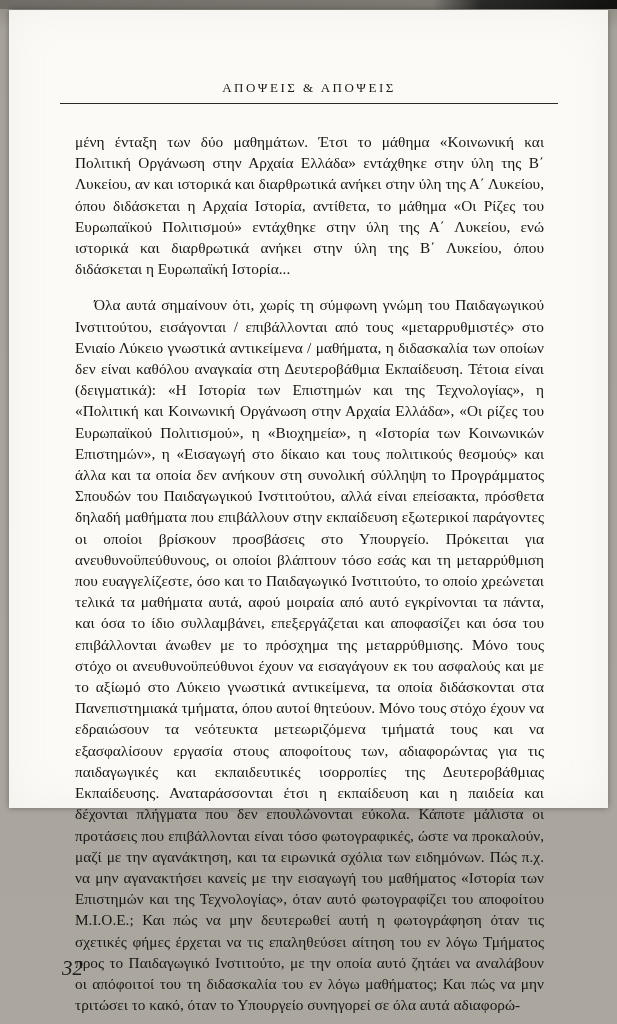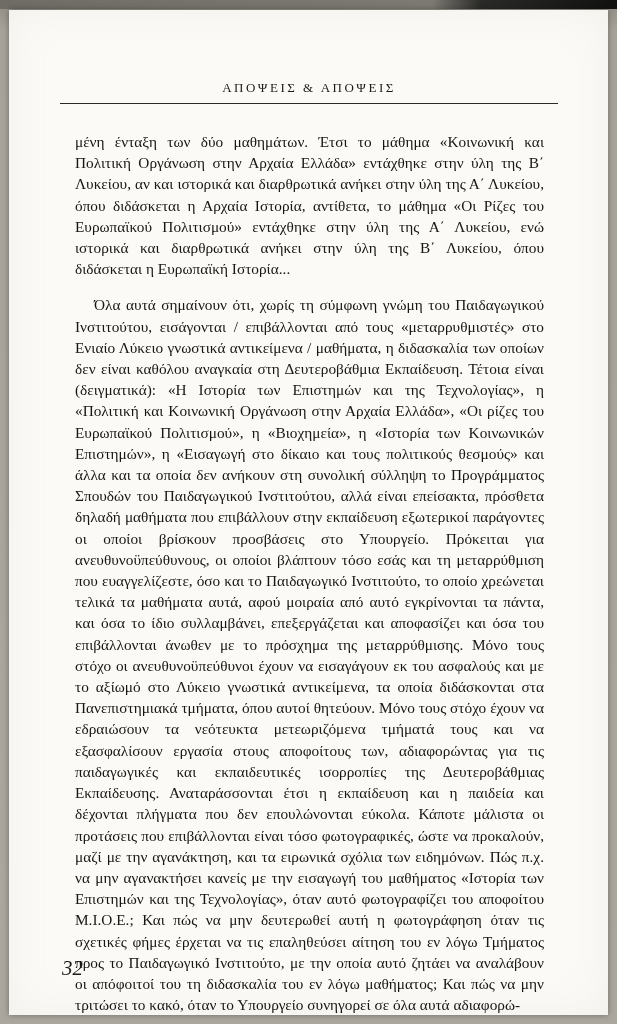--- a/index.html
+++ b/index.html
@@ -25,21 +25,21 @@
     left: 0;
     width: 100%;
     height: 9px;
     background: linear-gradient(90deg, #6f6c66 0%, #7d7a73 70%, #2a2a28 78%, #111110 100%);
   }
   .paper {
     position: absolute;
     left: 9px;
     top: 10px;
     width: 599px;
-    height: 1005px;
+    height: 798px;
     background: #fbfaf7;
     box-shadow: 0 0 6px rgba(0,0,0,0.35), inset 0 0 40px rgba(180,170,150,0.12);
   }
   .running-head {
     position: absolute;
     top: 70px;
     left: 51px;
     width: 498px;
     text-align: center;
     font-size: 13px;

